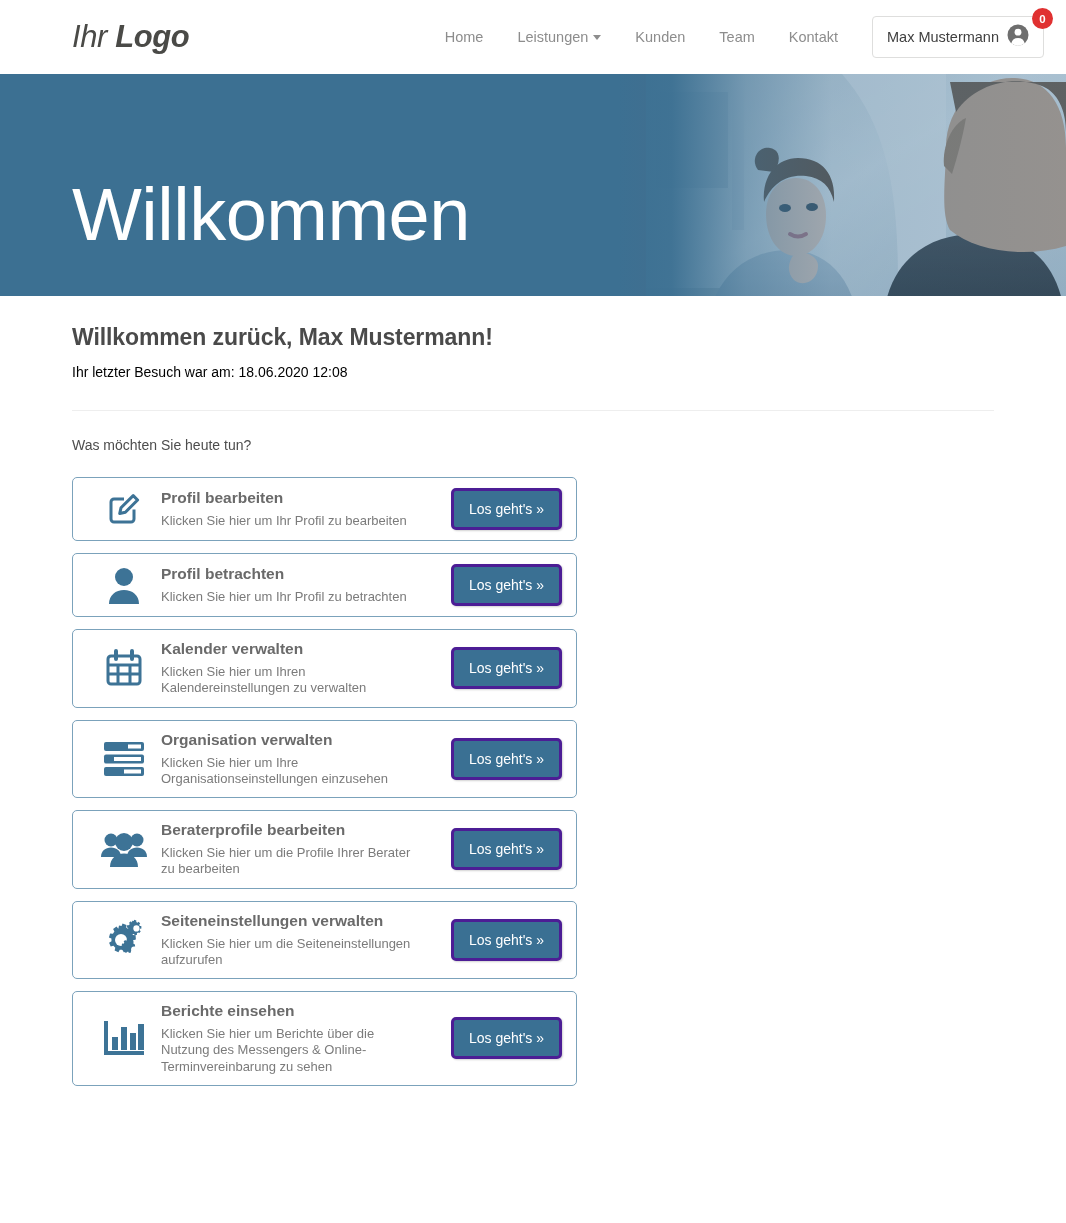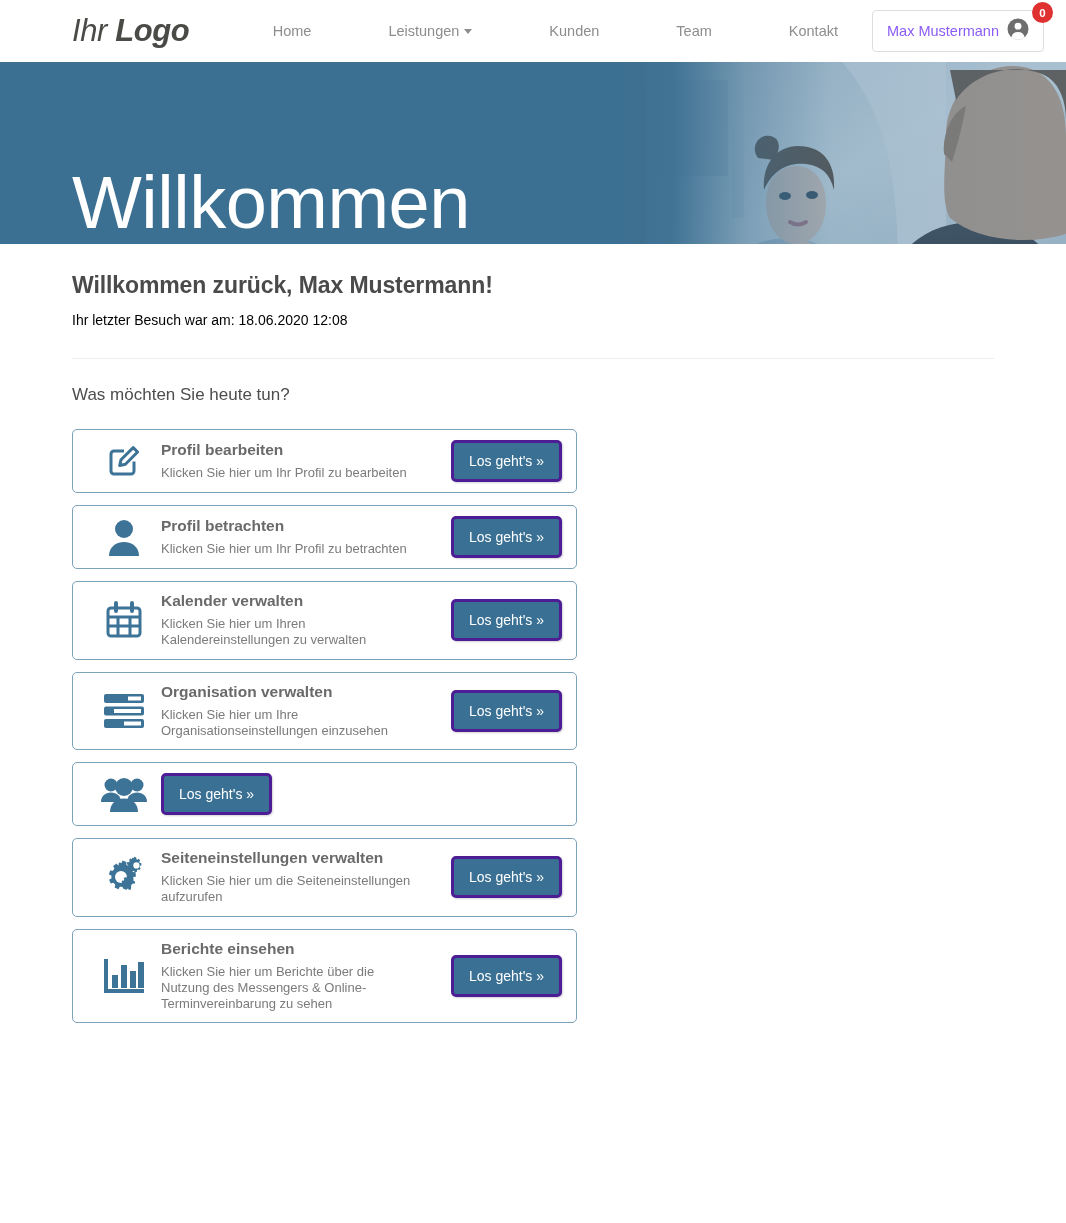--- a/index.html
+++ b/index.html
@@ -8,21 +8,21 @@
     width: 1066px;
     height: 1223px;
     background: #ffffff;
     font-family: "Liberation Sans", sans-serif;
     color: #555555;
     overflow: hidden;
   }
 
   
   .navbar {
-    height: 62px;
+    height: 74px;
     background: #ffffff;
     display: flex;
     align-items: center;
     padding: 0 22px 0 72px;
     position: relative;
   }
   .logo {
     font-size: 31px;
     font-style: italic;
     color: #4a4a47;
@@ -30,21 +30,21 @@
     white-space: nowrap;
   }
   .logo .logo-light { font-weight: 300; }
   .logo .logo-bold  { font-weight: 700; }
 
   .nav-right {
     margin-left: auto;
     display: flex;
     align-items: center;
   }
-  .nav-links { display: flex; align-items: center; gap: 43px; }
+  .nav-links { display: flex; align-items: center; }
   .nav-link {
     font-size: 14.5px;
     color: #8d8d8d;
     text-decoration: none;
     padding: 10px 17px;
     white-space: nowrap;
     cursor: pointer;
   }
   .caret {
     display: inline-block;
@@ -60,39 +60,39 @@
     border: 1px solid #dededd;
     border-radius: 4px;
     background: #fff;
     height: 42px;
     display: flex;
     align-items: center;
     padding: 0 14px;
     position: relative;
     cursor: pointer;
   }
-  .user-btn-label { font-size: 14.5px; color: #8b5cf6; white-space: nowrap; }
+  .user-btn-label { font-size: 14.5px; color: #404040; white-space: nowrap; }
   .avatar-icon { margin-left: 8px; display:block; }
   .badge {
     position: absolute;
     top: -9px; right: -10px;
     min-width: 21px; height: 21px;
     border-radius: 50%;
     background: #e03131;
     color: #fff;
     font-size: 11.5px;
     font-weight: 700;
     display: flex; align-items: center; justify-content: center;
     padding: 0 5px;
   }
 
   
   .hero {
     position: relative;
-    height: 182px;
+    height: 222px;
     overflow: hidden;
     background: #ef4444;
   }
   .hero-photo {
     position: absolute;
     top: 0; right: 0; bottom: 0;
     width: 420px;
   }
   .hero-overlay {
     position: absolute;
@@ -126,21 +126,21 @@
     font-size: 14px;
     color: #000000;
     margin: 13px 0 0 0;
   }
   .divider {
     border: 0;
     border-top: 1px solid #eeeeee;
     margin: 30px 0 0 0;
   }
   .section-title {
-    font-size: 17px;
+    font-size: 14px;
     font-weight: 400;
     color: #4d4d4d;
     margin: 26px 0 0 0;
   }
 
   .cards { margin-top: 24px; }
   .card {
     width: 505px;
     border: 1px solid #7ba2bb;
     border-radius: 5px;
@@ -340,20 +340,24 @@
       <div class="card-icon">
         <svg width="46" height="38" viewBox="0 0 46 38" fill="#3d7396">
           <circle cx="10" cy="10" r="6.5"></circle>
           <path d="M0 27c0-6 4.4-9.5 10-9.5S20 21 20 27z"></path>
           <circle cx="36" cy="10" r="6.5"></circle>
           <path d="M26 27c0-6 4.4-9.5 10-9.5S46 21 46 27z"></path>
           <circle cx="23" cy="12" r="9"></circle>
           <path d="M9 37c0-8.5 6.2-13.5 14-13.5S37 28.5 37 37z"></path>
         </svg>
       </div>
+      <div class="card-body">
+        <div class="card-title">Beraterprofile bearbeiten</div>
+        <div class="card-desc">Klicken Sie hier um die Profile Ihrer Berater zu bearbeiten</div>
+      </div>
       <button class="card-btn">Los geht's »</button>
     </div>
 
     <div class="card">
       <div class="card-icon">
         <svg width="44" height="42" viewBox="0 0 44 42" fill="#3d7396">
           <path d="M17 6.5l2.6.6.9-2.6 4 1.4-.3 2.8 2.3 1.4 2.2-1.7 2.8 3.1-1.8 2.1 1.1 2.5 2.8.2.3 4.2-2.7.7-.7 2.6 2.1 1.8-2.4 3.4-2.5-1.2-2.1 1.6.2 2.8-4.1 1-1.2-2.5-2.7.1-1.4 2.4-3.8-1.8 .7-2.7-1.9-1.9-2.7.8-1.6-3.9 2.4-1.4-.1-2.7-2.5-1.2 1.2-4 2.8.3 1.5-2.3-1.3-2.5 3.4-2.4 1.8 2.2z"></path>
           <circle cx="19" cy="21" r="6" fill="#ffffff"></circle>
           <path d="M34 1.5l1.8.4.6-1.8 2.8 1-.2 1.9 1.6 1 1.5-1.2 2 2.2-1.3 1.5.8 1.7 1.9.2.2 3-1.9.5-.5 1.8 1.5 1.2-1.7 2.4-1.7-.8-1.5 1.1.1 2-2.9.7-.8-1.8-1.9.1-1 1.7-2.6-1.3.5-1.9-1.3-1.3-1.9.5-1.1-2.7 1.7-1-.1-1.9-1.7-.8.8-2.8 2 .2 1-1.6-.9-1.7 2.4-1.7 1.2 1.5z" transform="translate(-4,-1) scale(0.78) translate(10,2)"></path>
           <circle cx="34.4" cy="9.4" r="3.1" fill="#ffffff"></circle>

